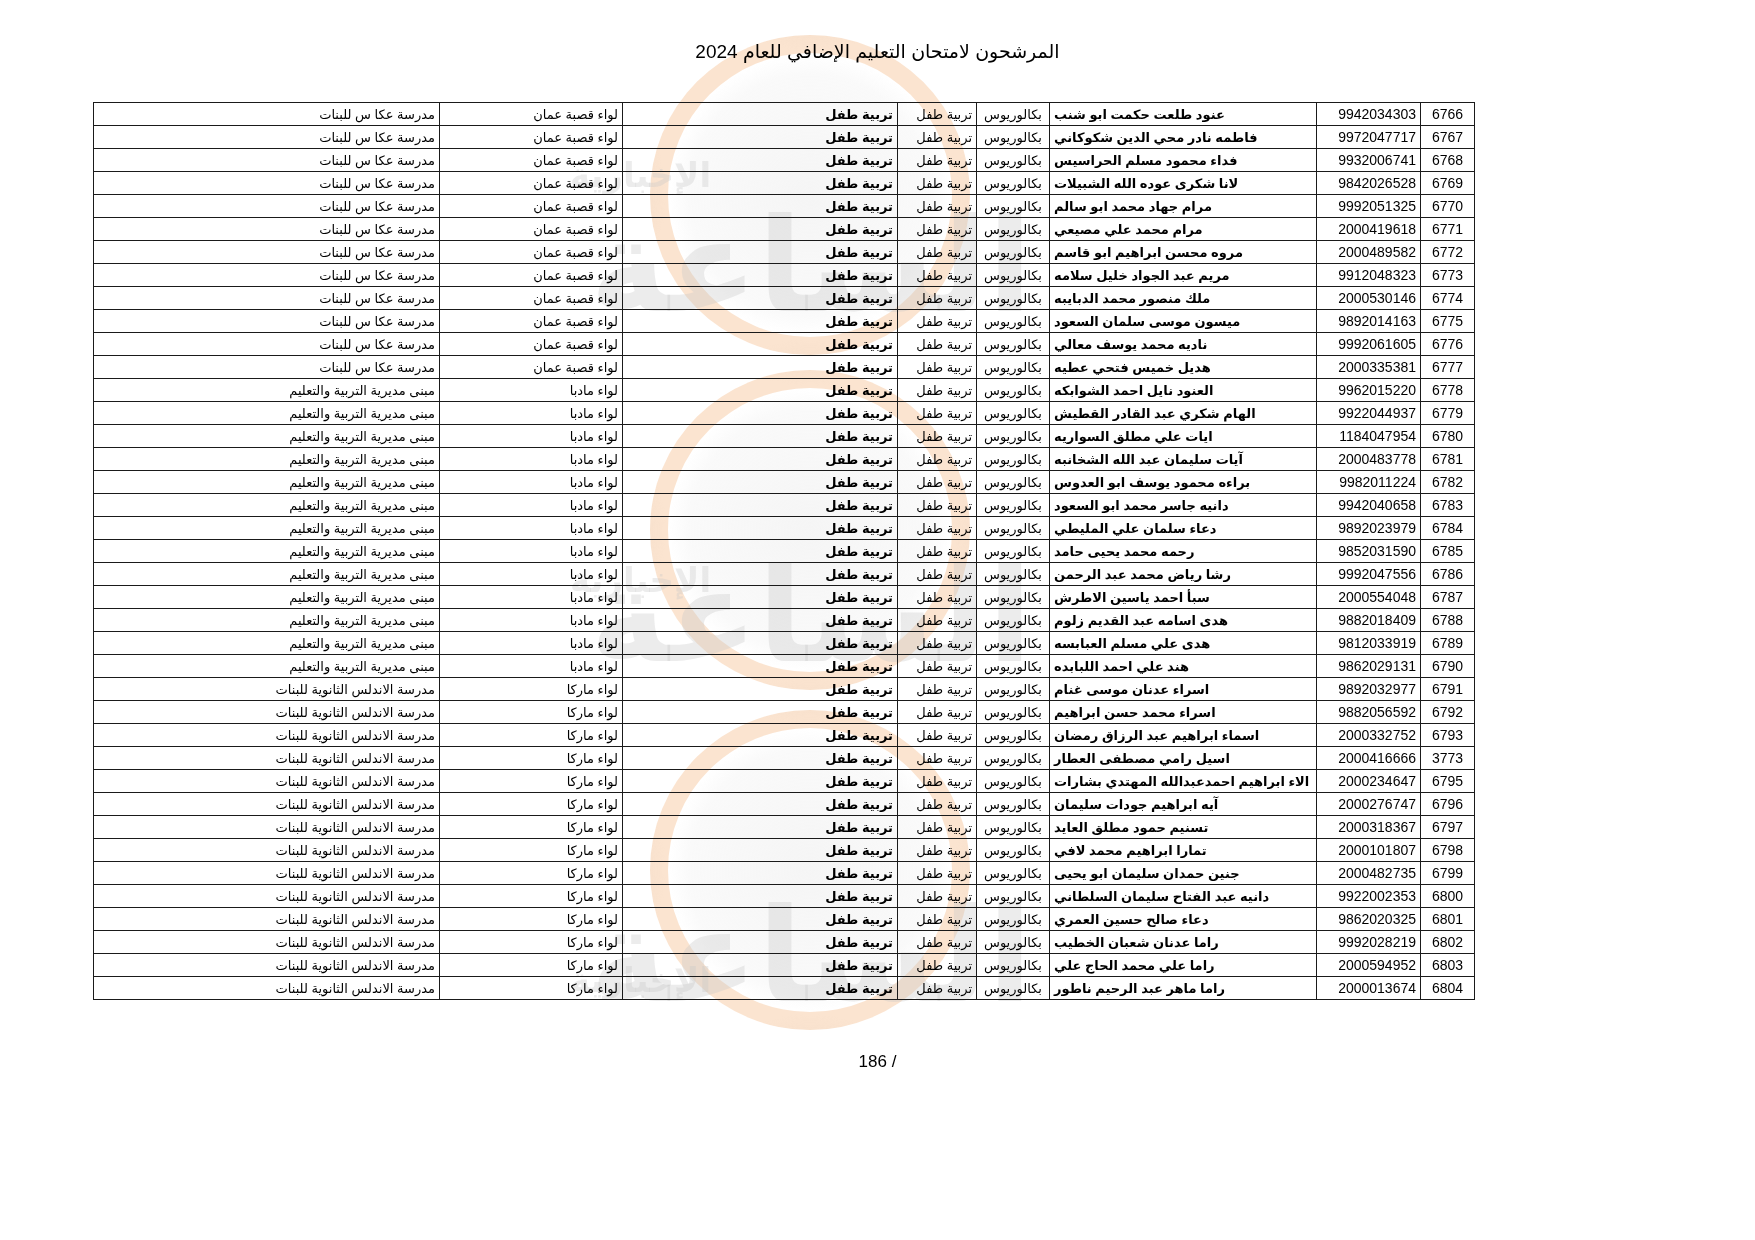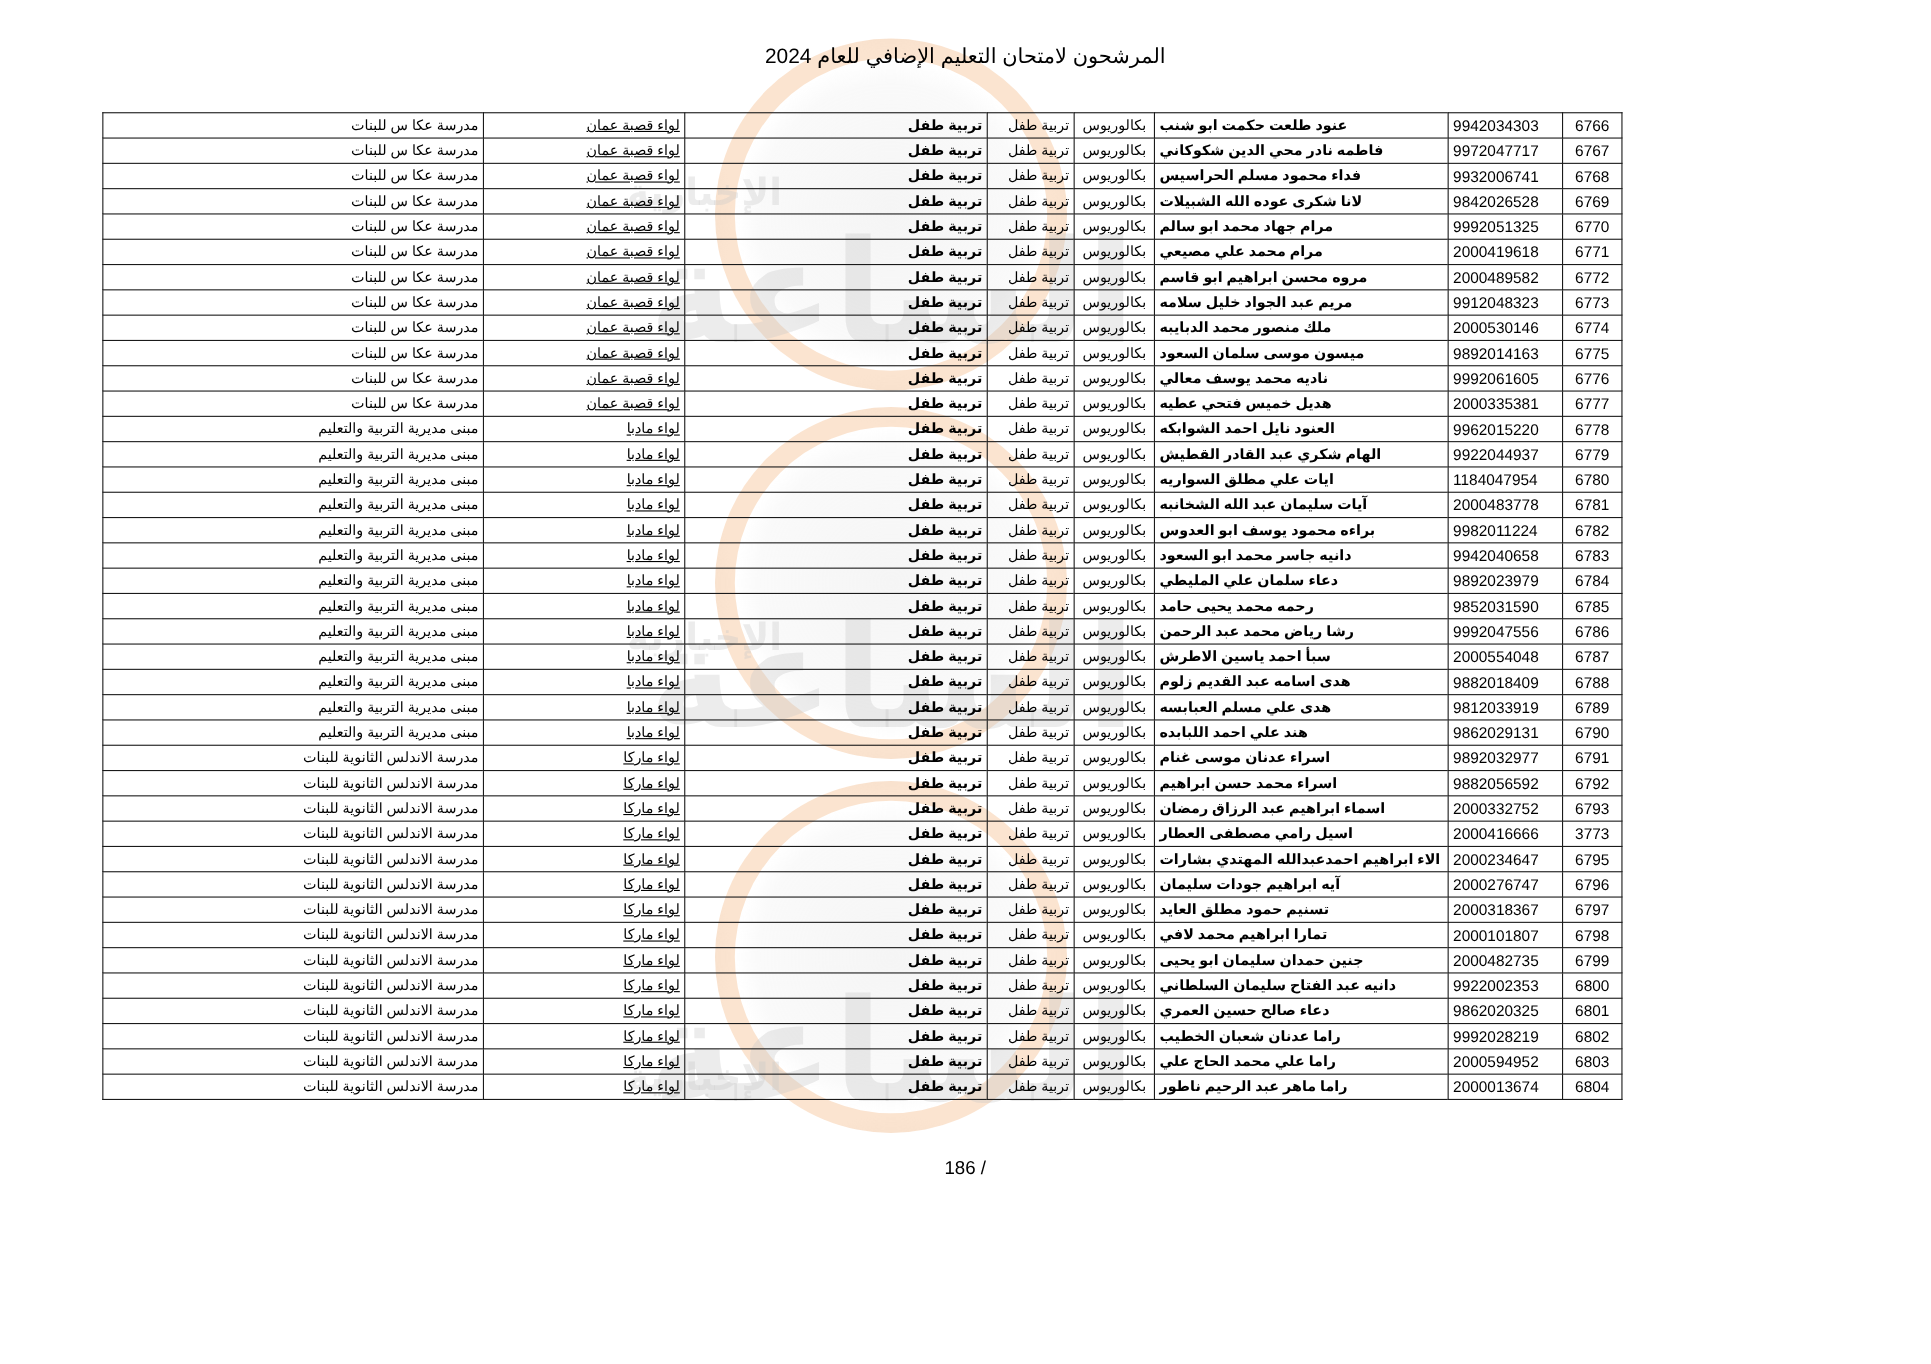--- a/index.html
+++ b/index.html
@@ -25,26 +25,26 @@
   table.roster {
     position: absolute; top: 102px; left: 93px; width: 1382px;
     border-collapse: collapse; direction: rtl; table-layout: fixed;
     font-size: 13px;
   }
   table.roster td {
     border: 1px solid #1a1a1a; height: 22px; padding: 0 4px;
     white-space: nowrap; overflow: hidden; background: transparent;
   }
   td.c-seq { width: 45px; text-align: center; font-size: 14px; }
-  td.c-nid { width: 95px; text-align: left; font-size: 14px; }
+  td.c-nid { width: 95px; text-align: right; font-size: 14px; }
   td.c-name { width: 258px; text-align: left; font-weight: bold; }
   td.c-deg { width: 64px; text-align: center; }
   td.c-subj { width: 70px; text-align: right; }
   td.c-spec { width: 266px; text-align: right; font-weight: bold; }
-  td.c-dist { width: 174px; text-align: right; text-decoration: underline; }
+  td.c-dist { width: 174px; text-align: right; }
   td.c-school { text-align: right; }
   .page-number {
     position: absolute; top: 1052px; left: 0; width: 1755px;
     text-align: center; font-size: 17px;
   }
 </style>
 </head>
 <body>
 
 <div class="watermark">

